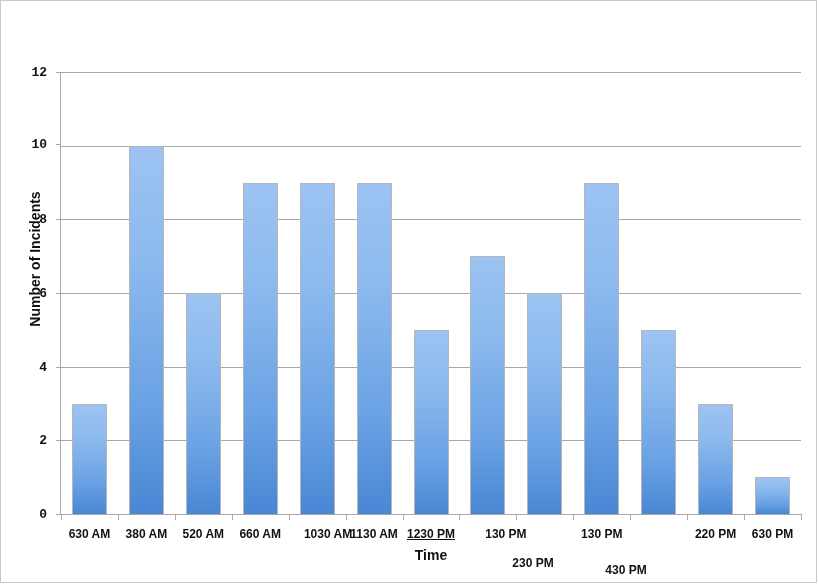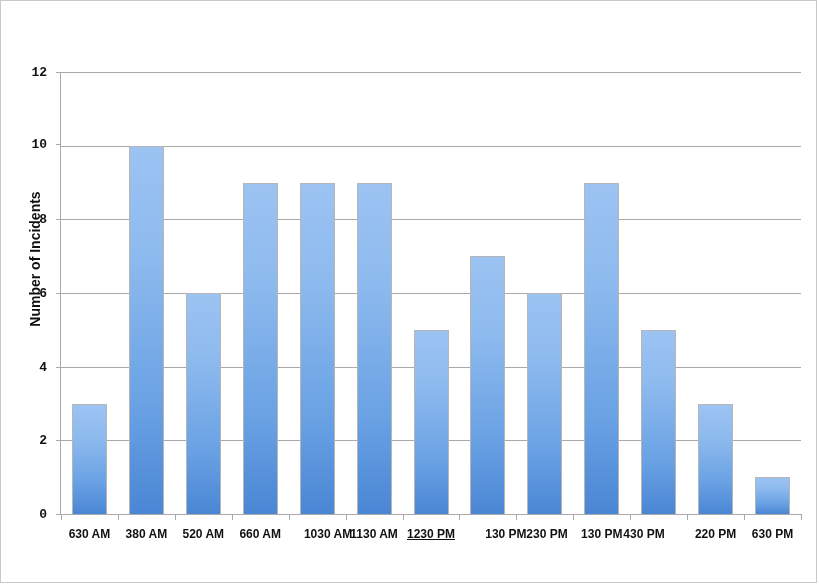--- a/index.html
+++ b/index.html
@@ -146,20 +146,21 @@
     white-space: nowrap;
   }
 </style>
 </head>
 <body>
 
 <div id="chart-frame">
 
 
   <div id="y-axis-title">Number of Incidents</div>
+  <div id="x-axis-title">Time</div>
 
   <div id="plot-area">
     <div id="axis-line-y"></div>
     <div id="axis-line-x"></div>
     <div id="gridlines">
         <div class="gridline" style="top: 368.333px;"></div>
         <div class="gridline" style="top: 294.667px;"></div>
         <div class="gridline" style="top: 221px;"></div>
         <div class="gridline" style="top: 147.333px;"></div>
         <div class="gridline" style="top: 73.6667px;"></div>
@@ -221,21 +222,21 @@
       </div>
     <div id="x-labels">
         <div class="x-label" style="left: -6.53846px;">630 AM</div>
         <div class="x-label" style="left: 50.3846px;">380 AM</div>
         <div class="x-label" style="left: 107.308px;">520 AM</div>
         <div class="x-label" style="left: 164.231px;">660 AM</div>
         <div class="x-label" style="left: 232px;">1030 AM</div>
         <div class="x-label" style="left: 278.077px;">1130 AM</div>
         <div class="x-label" style="left: 335px; text-decoration: underline;">1230 PM</div>
         <div class="x-label" style="left: 391.923px; padding-left: 18px;">130 PM</div>
-        <div class="x-label" style="left: 451px;">230 PM</div>
+        <div class="x-label" style="left: 437px; margin-top: 29px;">230 PM</div>
         <div class="x-label" style="left: 505.769px;">130 PM</div>
-        <div class="x-label" style="left: 548px;">430 PM</div>
+        <div class="x-label" style="left: 530px; margin-top: 36px;">430 PM</div>
         <div class="x-label" style="left: 619.615px;">220 PM</div>
         <div class="x-label" style="left: 676.538px;">630 PM</div>
       </div>
   </div>
 
 </div>
 
 </body></html>

